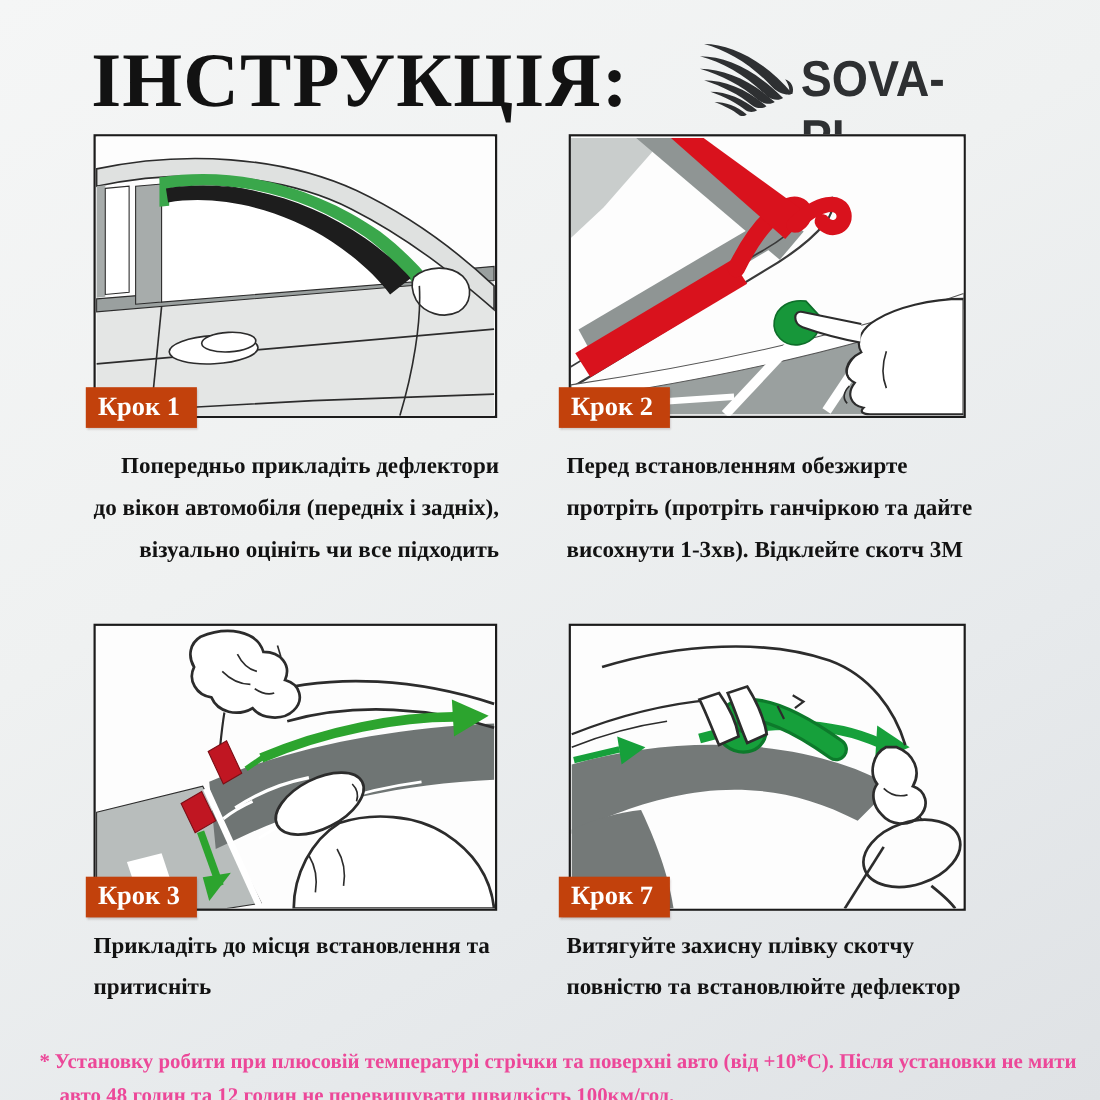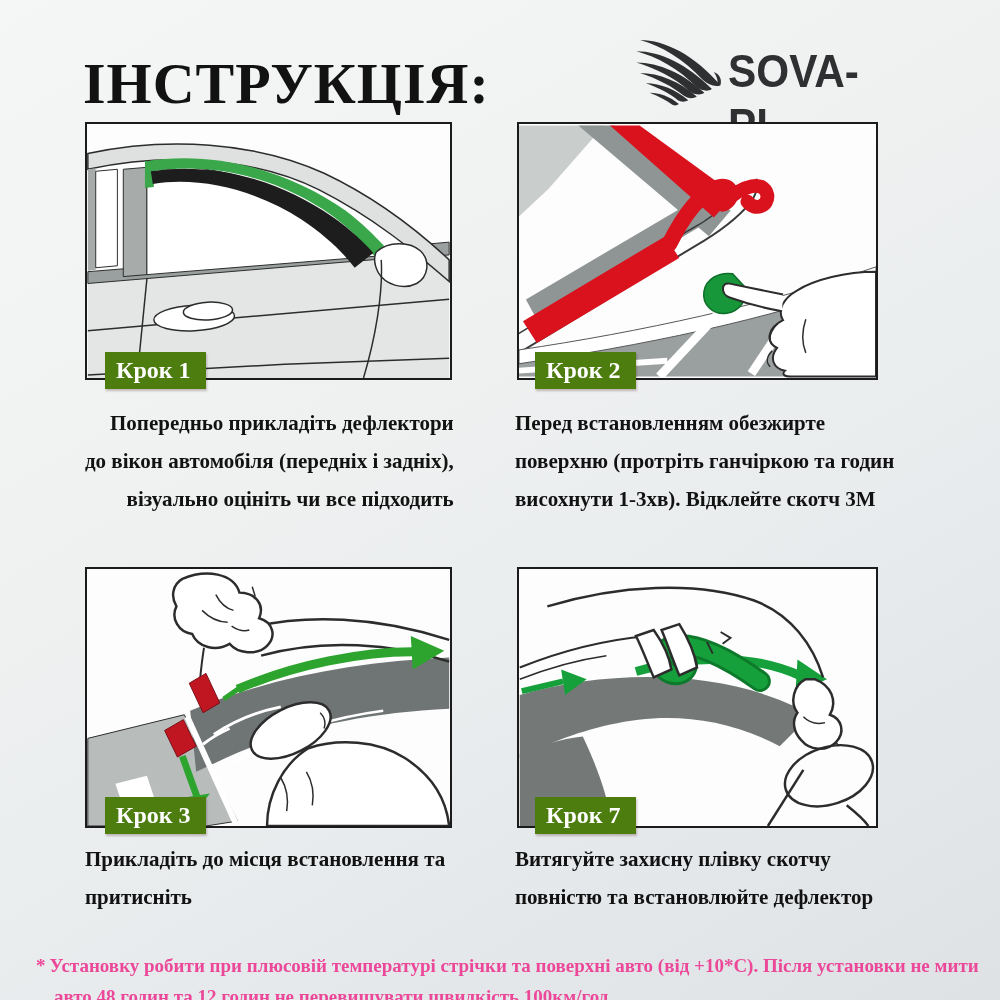--- a/index.html
+++ b/index.html
@@ -2,45 +2,44 @@
 <html><head>
 <meta charset="utf-8">
 <style>
   html,body{margin:0;padding:0;}
   body{
     width:1000px;height:1000px;position:relative;overflow:hidden;
     background:linear-gradient(150deg,#f5f6f6 0%,#eff1f1 40%,#e7eaec 70%,#dfe2e5 100%);
     font-family:"Liberation Serif","DejaVu Serif",serif;
   }
   .title{
-    position:absolute;left:83px;top:50px;
-    font-size:58px;font-weight:700;color:#121212;letter-spacing:1px;
+    position:absolute;left:83px;top:34px;
+    font-size:70px;font-weight:700;color:#121212;letter-spacing:1px;
   }
   .logo{position:absolute;left:628px;top:36px;width:260px;height:72px;}
   .logo-wing{position:absolute;left:0;top:2px;width:96px;height:68px;}
   .logo-text{
     position:absolute;left:100px;top:8px;
     font-family:"Liberation Sans","DejaVu Sans",sans-serif;
     font-size:46px;font-weight:800;color:#2e3032;letter-spacing:0px;
     transform:scaleX(.92);transform-origin:left center;
   }
   .panel{
     position:absolute;background:#fdfdfd;border:2px solid #1b1b1b;box-sizing:border-box;
   }
   .panel svg{display:block;width:100%;height:100%;}
   #panel1{left:85px;top:122px;width:367px;height:258px;}
   #panel2{left:517px;top:122px;width:361px;height:258px;}
   #panel3{left:85px;top:567px;width:367px;height:261px;}
   #panel4{left:517px;top:567px;width:361px;height:261px;}
   .badge{
-    position:absolute;width:101px;height:37px;background:#4d7c0f;
+    position:absolute;width:101px;height:37px;background:#c2410c;
     color:#fff;font-size:24px;font-weight:700;line-height:36px;
     padding-left:11px;box-sizing:border-box;z-index:5;
     box-shadow:1px 2px 2px rgba(60,10,10,.25);
-    margin-left:27px;
   }
   #badge1{left:78px;top:352px;}
   #badge2{left:508px;top:352px;}
   #badge3{left:78px;top:797px;}
   #badge4{left:508px;top:797px;}
   .step-text{position:absolute;color:#121212;font-size:21px;font-weight:700;}
   .step-text .ln{height:38px;line-height:38px;white-space:nowrap;}
   #text1{left:85px;top:404px;text-align:right;}
   #text2{left:515px;top:404px;}
   #text3{left:85px;top:840px;}
@@ -224,21 +223,21 @@
 <div class="badge" id="badge3">Крок 3</div>
 <div class="badge" id="badge4">Крок 7</div>
 
 <div class="step-text" id="text1">
   <div class="ln">Попередньо прикладіть дефлектори</div>
   <div class="ln">до вікон автомобіля (передніх і задніх),</div>
   <div class="ln">візуально оцініть чи все підходить</div>
 </div>
 <div class="step-text" id="text2">
   <div class="ln">Перед встановленням обезжирте</div>
-  <div class="ln">поверхню (протріть ганчіркою та годин</div>
+  <div class="ln">протріть (протріть ганчіркою та дайте</div>
   <div class="ln">висохнути 1-3хв). Відклейте скотч 3М</div>
 </div>
 <div class="step-text" id="text3">
   <div class="ln">Прикладіть до місця встановлення та</div>
   <div class="ln">притисніть</div>
 </div>
 <div class="step-text" id="text4">
   <div class="ln">Витягуйте захисну плівку скотчу</div>
   <div class="ln">повністю та встановлюйте дефлектор</div>
 </div>

